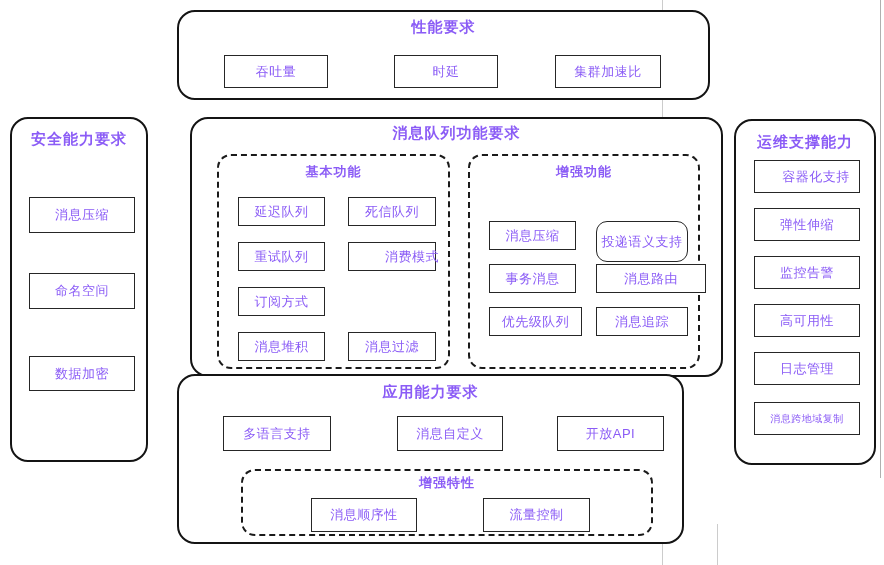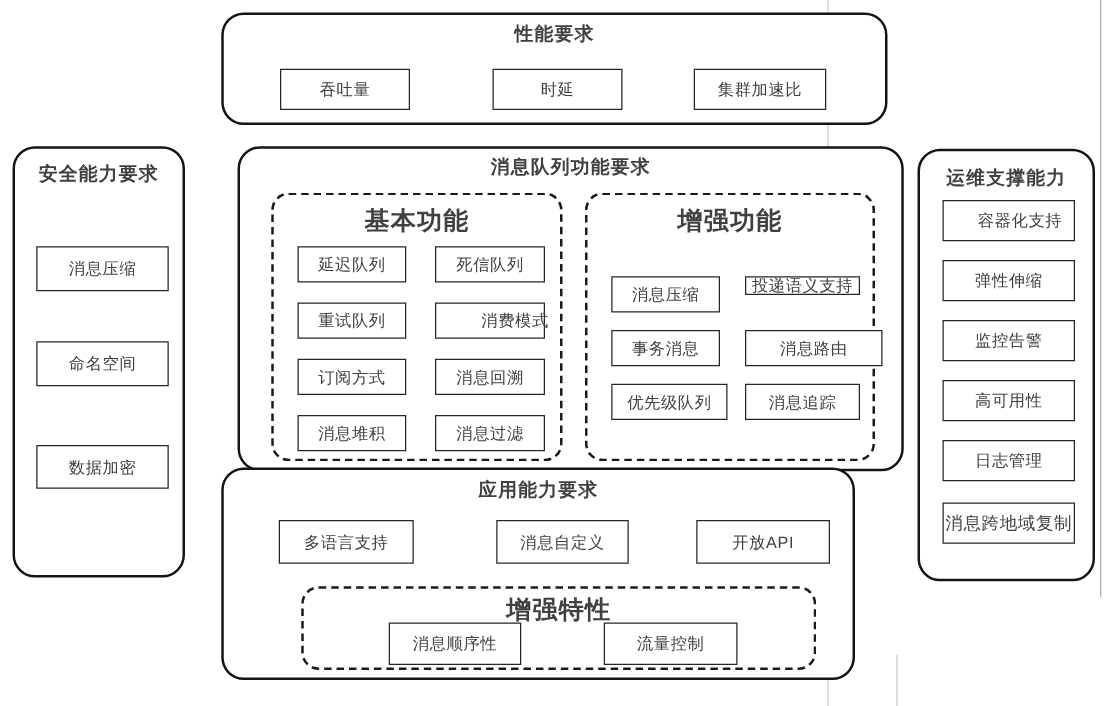--- a/index.html
+++ b/index.html
@@ -1,36 +1,36 @@
 <!DOCTYPE html>
 <html><head>
 <meta charset="utf-8">
 <style>
   html,body{margin:0;padding:0;background:#ffffff;}
   .canvas{
     position:relative;width:884px;height:565px;background:#ffffff;
     font-family:"Liberation Sans","DejaVu Sans",sans-serif;
-    color:#404040;overflow:hidden;
+    color:#8b5cf6;overflow:hidden;
   }
   .artifact-line{position:absolute;width:1px;z-index:0;}
   .panel{
     position:absolute;border:2.5px solid #141414;border-radius:18px;
     background:#ffffff;z-index:1;box-sizing:border-box;
   }
   .panel-title{
     position:absolute;left:0;width:100%;text-align:center;
     font-weight:bold;font-size:15px;letter-spacing:1px;
   }
   .group{
     position:absolute;border:2px dashed #1a1a1a;border-radius:14px;
     background:#ffffff;box-sizing:border-box;
   }
   .group-title{
     position:absolute;left:0;width:100%;text-align:center;
-    font-weight:bold;font-size:20px;letter-spacing:1px;
+    font-weight:bold;font-size:13px;letter-spacing:1px;
   }
   .item{
     position:absolute;border:1.5px solid #262626;background:#ffffff;
     box-sizing:border-box;display:flex;align-items:center;justify-content:center;
     font-size:13px;white-space:nowrap;letter-spacing:0.5px;
   }
 </style>
 </head>
 <body>
 
@@ -57,29 +57,28 @@
   <section class="panel" style="left:190px;top:117px;width:533px;height:260px;">
     <div class="panel-title" style="top:5px;">消息队列功能要求</div>
 
     <div class="group" style="left:25px;top:35px;width:233px;height:215px;">
       <div class="group-title" style="top:7px;">基本功能</div>
       <div class="item" style="left:19px;top:41px;width:87px;height:29px;">延迟队列</div>
       <div class="item" style="left:129px;top:41px;width:88px;height:29px;">死信队列</div>
       <div class="item" style="left:19px;top:86px;width:87px;height:29px;">重试队列</div>
       <div class="item" style="left:129px;top:86px;width:88px;height:29px;padding-left:40px;">消费模式</div>
       <div class="item" style="left:19px;top:131px;width:87px;height:29px;">订阅方式</div>
-      <div class="item" style="left:129px;top:131px;width:88px;height:29px;">消息回溯</div>
       <div class="item" style="left:19px;top:176px;width:87px;height:29px;">消息堆积</div>
       <div class="item" style="left:129px;top:176px;width:88px;height:29px;">消息过滤</div>
     </div>
 
     <div class="group" style="left:276px;top:35px;width:232px;height:215px;">
       <div class="group-title" style="top:7px;">增强功能</div>
       <div class="item" style="left:19px;top:65px;width:87px;height:29px;">消息压缩</div>
-      <div class="item" style="left:126px;top:65px;width:92px;height:15px;">投递语义支持</div>
+      <div class="item" style="left:126px;top:65px;width:92px;height:41px;border-radius:11px;">投递语义支持</div>
       <div class="item" style="left:19px;top:108px;width:87px;height:29px;">事务消息</div>
       <div class="item" style="left:126px;top:108px;width:110px;height:29px;">消息路由</div>
       <div class="item" style="left:19px;top:151px;width:93px;height:29px;">优先级队列</div>
       <div class="item" style="left:126px;top:151px;width:92px;height:29px;">消息追踪</div>
     </div>
   </section>
 
   <section class="panel" style="left:177px;top:374px;width:507px;height:170px;">
     <div class="panel-title" style="top:7px;">应用能力要求</div>
     <div class="item" style="left:44px;top:40px;width:108px;height:35px;">多语言支持</div>
@@ -93,16 +92,16 @@
     </div>
   </section>
 
   <section class="panel" style="left:734px;top:119px;width:142px;height:346px;">
     <div class="panel-title" style="top:12px;">运维支撑能力</div>
     <div class="item" style="left:18px;top:39px;width:106px;height:33px;padding-left:18px;">容器化支持</div>
     <div class="item" style="left:18px;top:87px;width:106px;height:33px;">弹性伸缩</div>
     <div class="item" style="left:18px;top:135px;width:106px;height:33px;">监控告警</div>
     <div class="item" style="left:18px;top:183px;width:106px;height:33px;">高可用性</div>
     <div class="item" style="left:18px;top:231px;width:106px;height:33px;">日志管理</div>
-    <div class="item" style="left:18px;top:281px;width:106px;height:33px;font-size:14px;">消息跨地域复制</div>
+    <div class="item" style="left:18px;top:281px;width:106px;height:33px;font-size:10px;">消息跨地域复制</div>
   </section>
 
 </div>
 
 </body></html>

